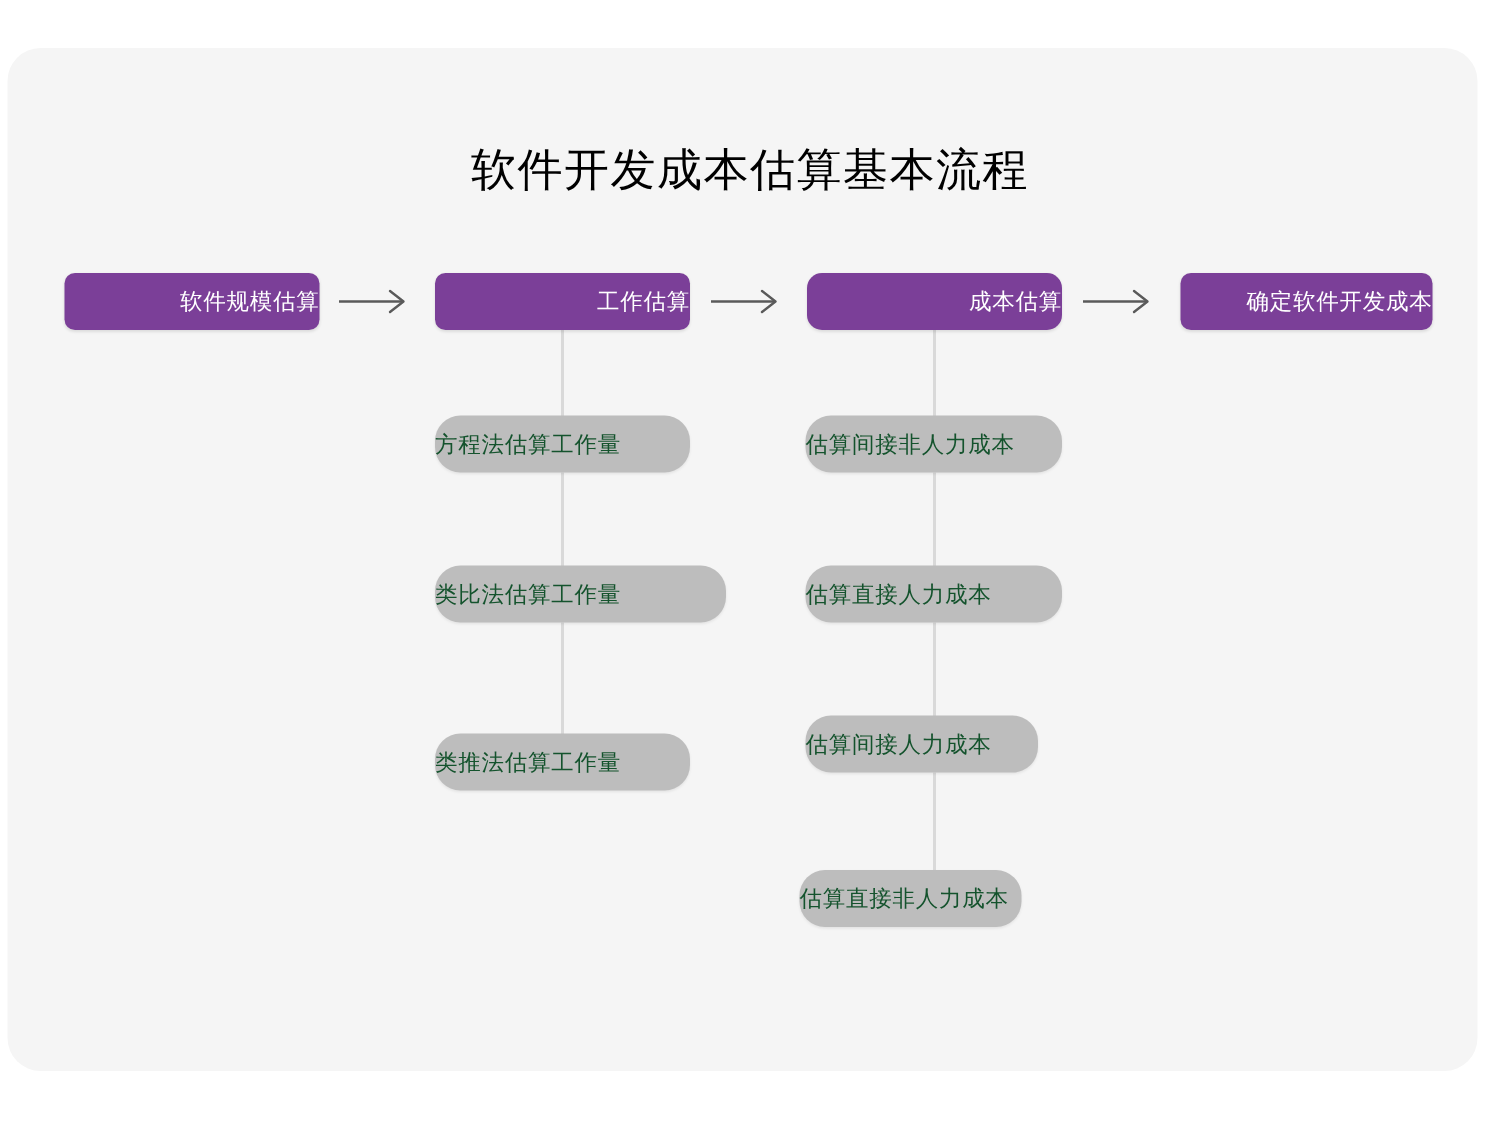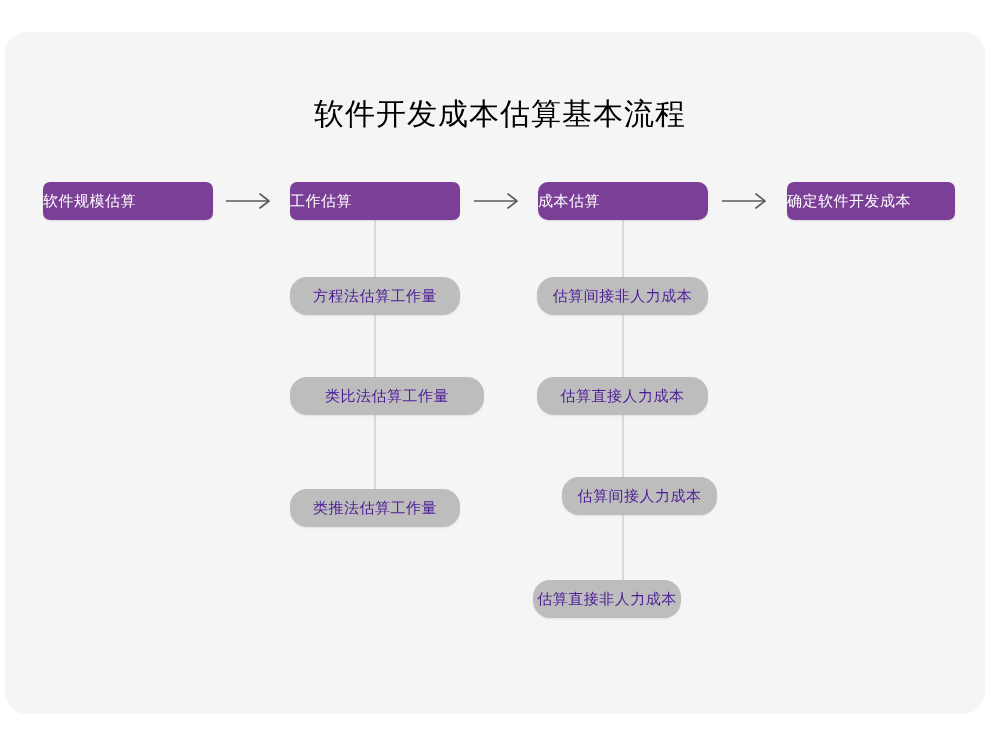--- a/index.html
+++ b/index.html
@@ -58,37 +58,37 @@
   .stage-box {
     position: absolute;
     height: 38px;
     border-radius: 7px;
     background: #7b3f98;
     color: #ffffff;
     font-size: 15px;
     letter-spacing: 0.5px;
     display: flex;
     align-items: center;
-    justify-content: flex-start;
+    justify-content: flex-end;
     white-space: nowrap;
     box-shadow: 0 1px 2px rgba(0,0,0,0.10);
   }
 
   
   .sub-box {
     position: absolute;
     height: 38px;
     border-radius: 17px;
     background: #bdbdbd;
-    color: #4c1d95;
+    color: #14532d;
     font-size: 15px;
     letter-spacing: 0.5px;
     display: flex;
     align-items: center;
-    justify-content: center;
+    justify-content: flex-start;
     white-space: nowrap;
     box-shadow: 0 1px 2px rgba(0,0,0,0.08);
   }
 
   
   .flow-arrow {
     position: absolute;
     width: 56px;
     height: 38px;
     display: flex;
@@ -169,21 +169,21 @@
   </div>
 
   <div class="sub-box" style="left:537px; top:277px; width:171px;">
     <span>估算间接非人力成本</span>
   </div>
 
   <div class="sub-box" style="left:537px; top:377px; width:171px;">
     <span>估算直接人力成本</span>
   </div>
 
-  <div class="sub-box" style="left:537px; top:477px; width:155px;margin-left:25px;">
+  <div class="sub-box" style="left:537px; top:477px; width:155px;">
     <span>估算间接人力成本</span>
   </div>
 
   <div class="sub-box" style="left:533px; top:580px; width:148px;">
     <span>估算直接非人力成本</span>
   </div>
 
 </div>
 
 </body></html>

